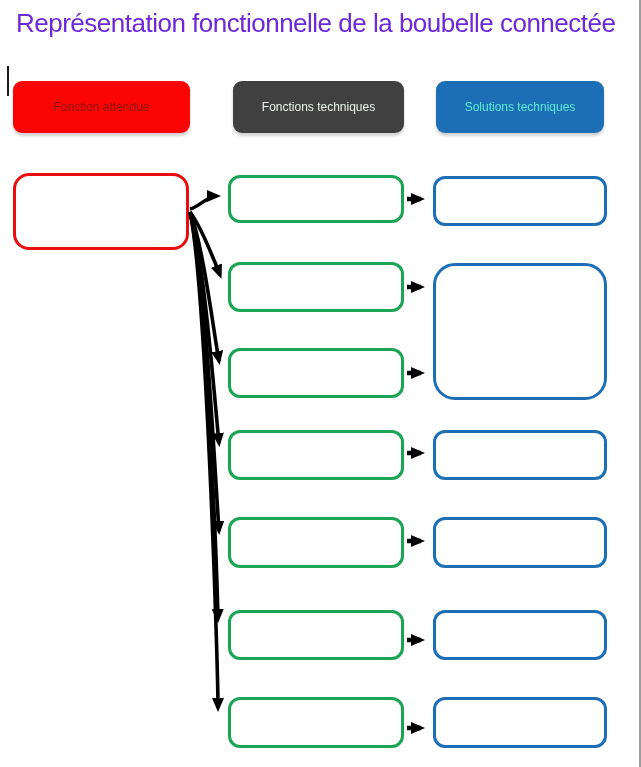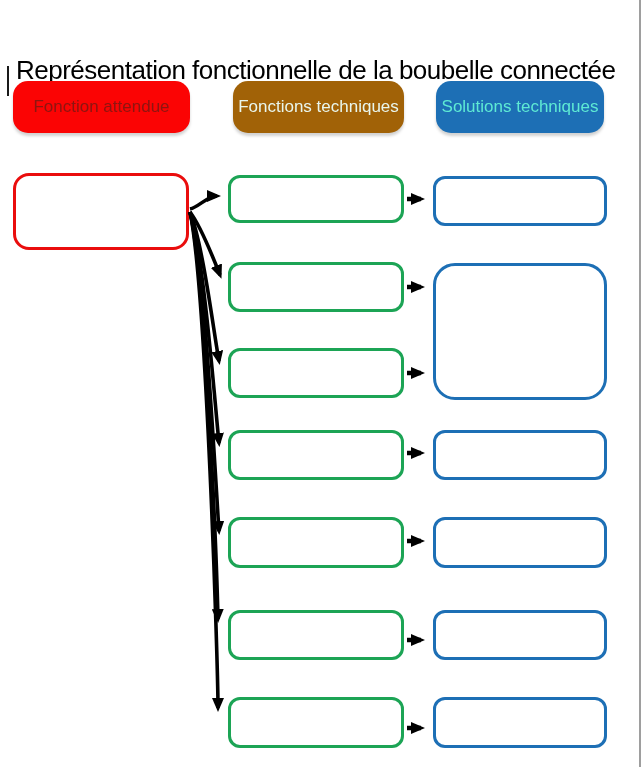--- a/index.html
+++ b/index.html
@@ -2,29 +2,29 @@
 <html><head>
 <meta charset="utf-8">
 <style>
   html,body{margin:0;padding:0;}
   body{
     width:641px;height:767px;position:relative;background:#ffffff;
     font-family:"Liberation Sans", sans-serif;overflow:hidden;
   }
   .title{
     position:absolute;left:16px;top:8px;width:612px;
-    font-size:26px;letter-spacing:-0.5px;color:#000000;white-space:nowrap;margin-top:47px;
+    font-size:26px;letter-spacing:-0.5px;color:#6d28d9;white-space:nowrap;
   }
   .caret{
     position:absolute;left:7px;top:66px;width:2px;height:30px;background:#1a1a1a;
   }
   .hdr{
-    position:absolute;top:81px;height:52px;border-radius:15px;
+    position:absolute;top:81px;height:52px;border-radius:9px;
     display:flex;align-items:center;justify-content:center;
-    font-size:17px;box-shadow:0 3px 3px rgba(0,0,0,0.18);
+    font-size:12px;box-shadow:0 3px 3px rgba(0,0,0,0.18);
   }
   .hdr-red{left:13px;width:177px;}
   .hdr-green{left:233px;width:171px;}
   .hdr-blue{left:436px;width:168px;}
   .shape{position:absolute;background:#ffffff;box-sizing:border-box;}
   .red-box{
     left:13px;top:173px;width:176px;height:77px;
     border:3.5px solid #ea0d0d;border-radius:16px;
   }
   .fn{
@@ -46,21 +46,21 @@
 </style>
 </head>
 <body>
 
 <div class="title">Représentation fonctionnelle de la boubelle connectée</div>
 <div class="caret"></div>
 
 <div class="hdr hdr-red" style="background-color: rgb(251, 4, 4); color: rgb(141, 21, 16);">
   <span>Fonction attendue</span>
 </div>
-<div class="hdr hdr-green" style="background-color: #a16207; color: rgb(233, 246, 237);">
+<div class="hdr hdr-green" style="background-color: #404040; color: rgb(233, 246, 237);">
   <span>Fonctions techniques</span>
 </div>
 <div class="hdr hdr-blue" style="background-color: rgb(29, 111, 181); color: #5eead4;">
   <span>Solutions techniques</span>
 </div>
 
 <div class="shape red-box"></div>
 
 <div class="shape fn fn1"></div>
 <div class="shape fn fn2"></div>

